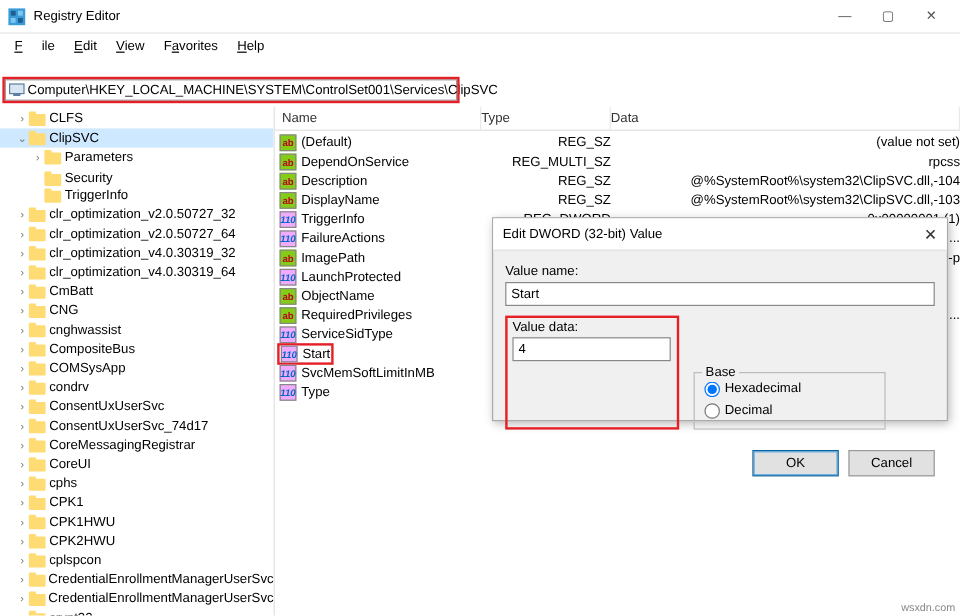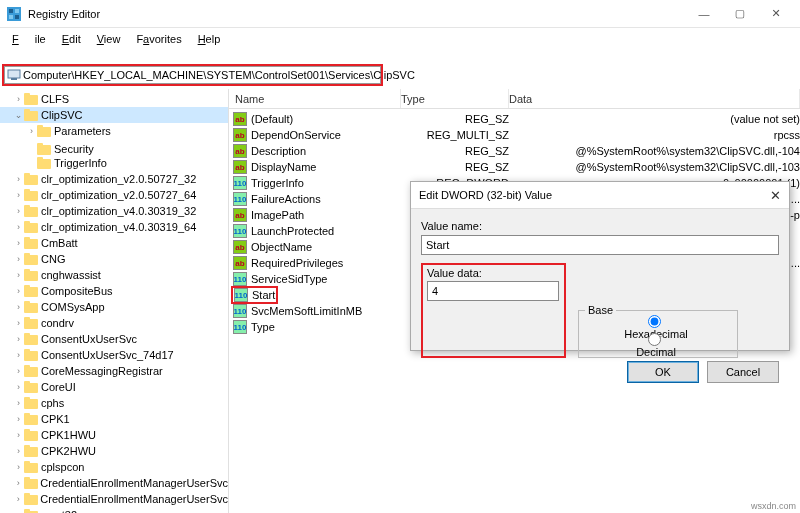--- a/index.html
+++ b/index.html
@@ -28,37 +28,37 @@
   .col-type { width: 108px; }
   .col-data { flex: 1; }
   .list-head > div { border-right: 1px solid #e8e8e8; height: 100%; display: flex; align-items: center; }
   .rows { padding-top: 2px; }
   .row { display: flex; height: 16px; align-items: center; white-space: nowrap; }
   .row .name { width: 172px; display: flex; align-items: center; padding-left: 4px; }
   .row .type { width: 108px; }
   .row .dat { flex: 1; overflow: hidden; text-overflow: ellipsis; }
   .val-icon { width: 14px; height: 14px; display: inline-flex; align-items: center; justify-content: center; margin-right: 4px; font-size: 8px; font-weight: bold; border: 1px solid #888; }
   .val-icon.str { color: #b02; background: #84cc16; }
-  .val-icon.bin { color: #06c; background: #86efac; }
+  .val-icon.bin { color: #06c; background: #f0abfc; font-style: italic; }
   .start-box { border: 2px solid #e41f26; padding: 0 1px; margin-left: -2px; display: inline-flex; align-items: center; }
   
   .dialog { position: absolute; left: 410px; top: 181px; width: 380px; height: 170px; background: #f0f0f0; border: 1px solid #aaa; box-shadow: 2px 2px 8px rgba(0,0,0,.3); }
   .dlg-title { height: 27px; background: #fff; display: flex; align-items: center; padding: 0 8px; border-bottom: 1px solid #ddd; }
   .dlg-close { margin-left: auto; font-size: 13px; color: #333; }
   .dlg-body { padding: 8px 10px; }
   .lbl { margin: 3px 0; display: block; }
   .txt-in { width: 100%; height: 20px; border: 1px solid #888; background: #fff; padding: 0 4px; font-size: 11px; }
   .row2 { display: flex; margin-top: 8px; }
   .vd-wrap { border: 2px solid #e41f26; padding: 2px 4px 4px 4px; width: 145px; }
   .vd-in { width: 132px; height: 20px; border: 1px solid #888; background: #fff; padding: 0 4px; font-size: 11px; margin-top: 2px; }
   .base-grp { margin-left: 12px; border: 1px solid #bbb; padding: 4px 12px 6px 8px; position: relative; width: 160px; margin-top: 47px; }
   .base-grp .legend { position: absolute; top: -7px; left: 6px; background: #f0f0f0; padding: 0 3px; font-size: 11px; }
-  .radio-row { display: flex; align-items: center; height: 18px; flex-direction: column; }
+  .radio-row { display: flex; align-items: center; height: 18px; }
   .radio-row input { margin-right: 4px; }
-  .btns { display: flex; justify-content: flex-end; gap: 8px; margin-top: 3px; }
+  .btns { display: flex; justify-content: flex-end; gap: 8px; margin-top: 17px; }
   .btn { width: 72px; height: 22px; background: #e1e1e1; border: 1px solid #999; display: flex; align-items: center; justify-content: center; }
   .btn.def { border: 1px solid #0a64a4; box-shadow: 0 0 0 1px #6bb1e0 inset; }
   .watermark { position: absolute; right: 4px; bottom: 2px; color: #888; font-size: 9px; }
 </style>
 </head>
 <body>
 
 <div class="title-bar">
   <svg class="app-icon" viewBox="0 0 16 16">
       <rect x="1" y="1" width="14" height="14" fill="#3a9bd8"></rect>

